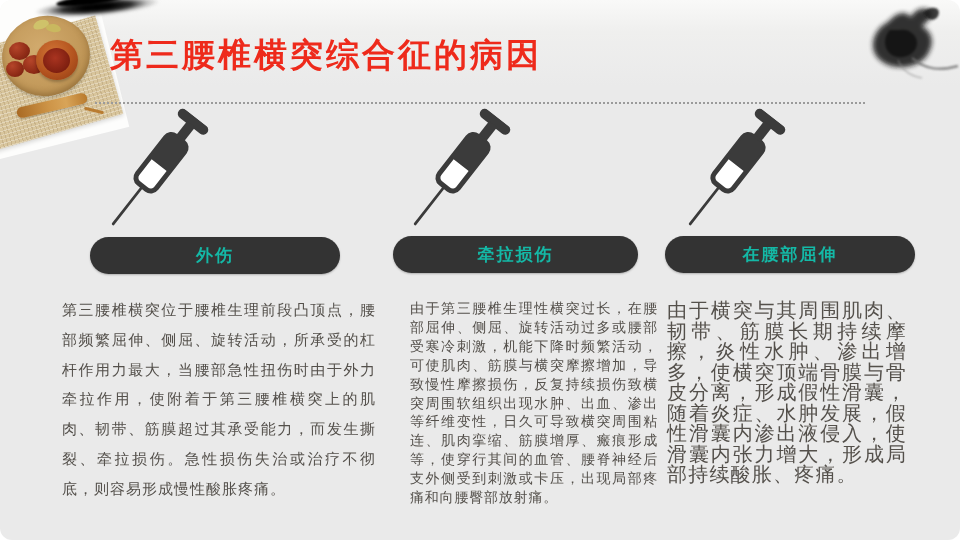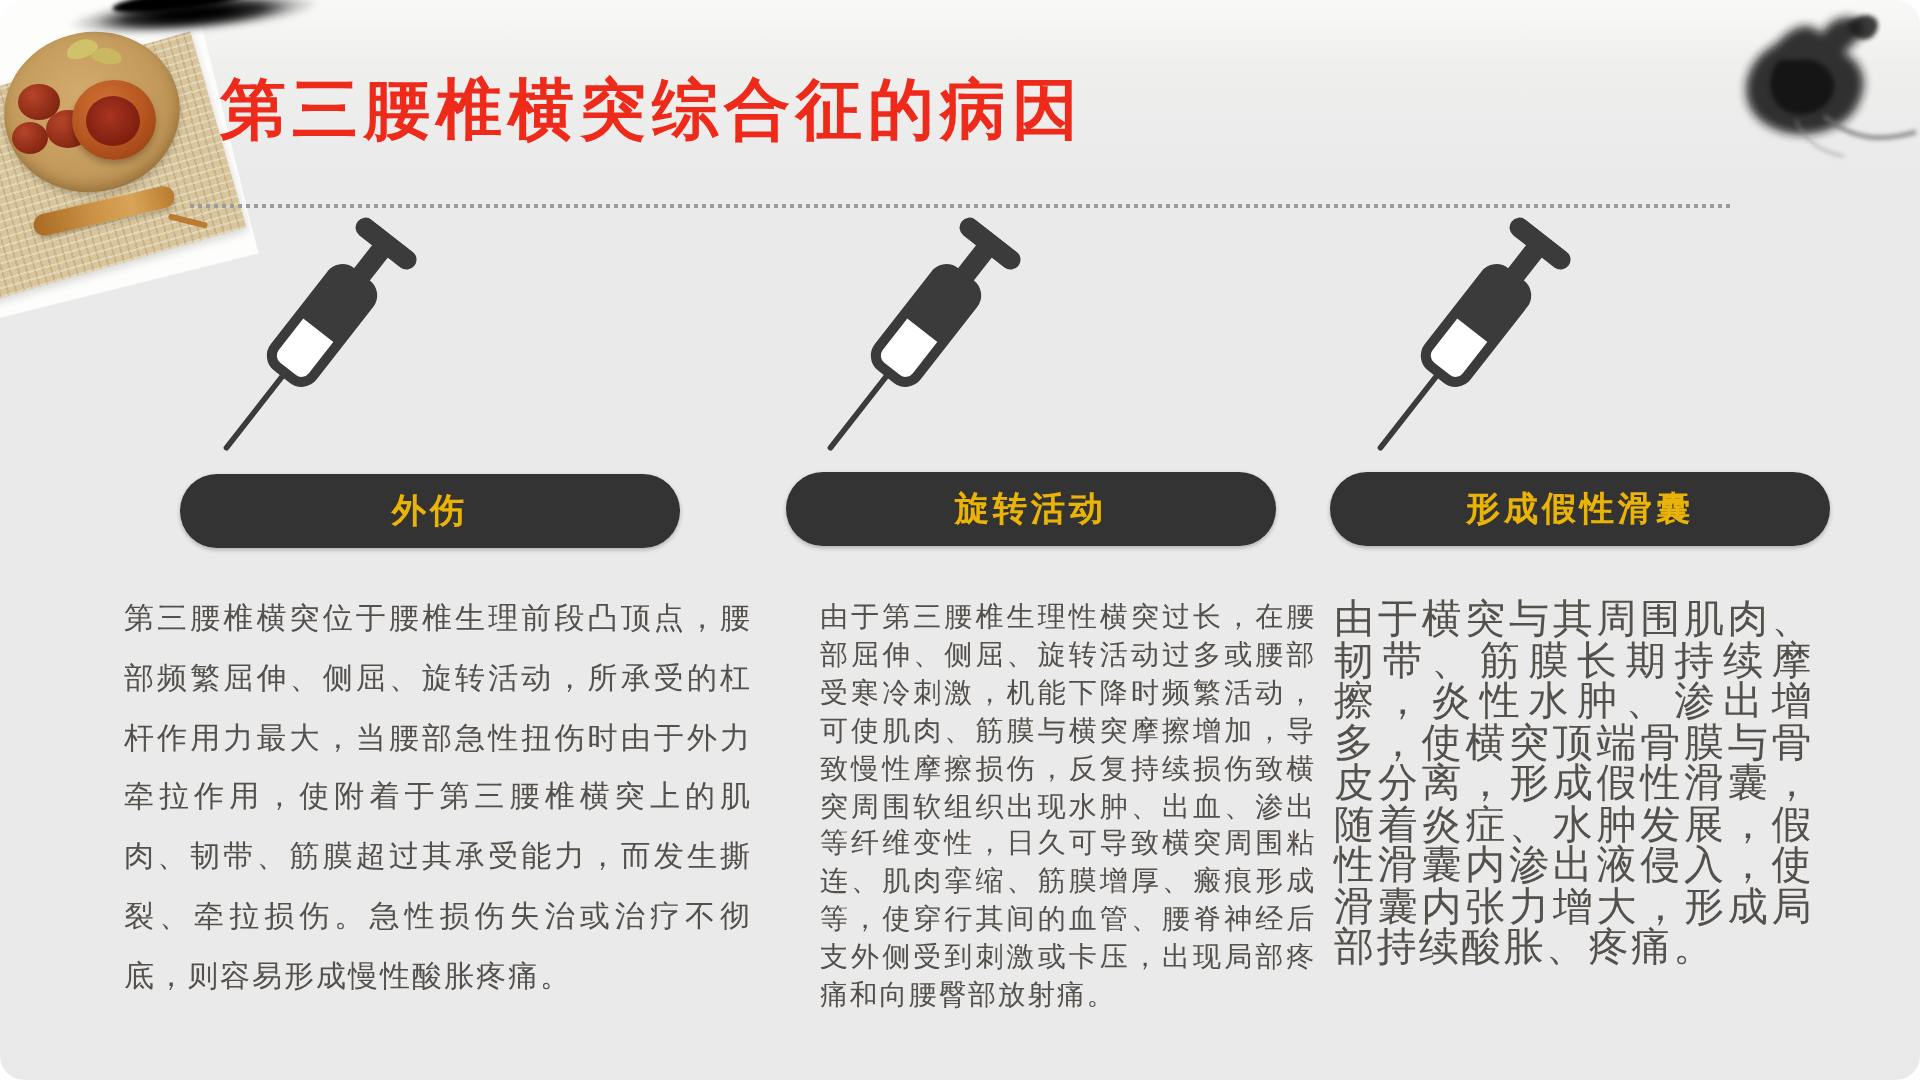--- a/index.html
+++ b/index.html
@@ -76,21 +76,21 @@
   .syringe{position:absolute;width:50px;height:140px;transform:rotate(38deg);transform-origin:50% 50%;}
   .sy1{left:128px;top:103px;}
   .sy2{left:430px;top:103px;}
   .sy3{left:705px;top:103px;}
 
   .pill{
     position:absolute;height:37px;border-radius:19px;background:#333333;
     display:flex;align-items:center;justify-content:center;
     box-shadow:0 1px 2px rgba(0,0,0,.25);
   }
-  .pill span{font-size:17px;font-weight:bold;letter-spacing:2px;color:#eab308;white-space:nowrap;}
+  .pill span{font-size:17px;font-weight:bold;letter-spacing:2px;color:#14b8a6;white-space:nowrap;}
   .pill1{left:90px;top:237px;width:250px;}
   .pill2{left:393px;top:236px;width:245px;}
   .pill3{left:665px;top:236px;width:250px;}
 
   .body-text{position:absolute;margin:0;color:#54504b;text-align:justify;}
   .bt1{left:62px;top:295px;width:314px;font-size:15px;line-height:29.8px;letter-spacing:1px;}
   .bt2{left:410px;top:299px;width:248px;font-size:14px;line-height:18.9px;letter-spacing:0.8px;}
   .bt3{left:667px;top:300px;width:240px;font-size:20px;line-height:20.5px;letter-spacing:1.2px;}
 </style>
 </head>
@@ -156,28 +156,28 @@
       <span>外伤</span>
     </div>
     <p class="body-text bt1">第三腰椎横突位于腰椎生理前段凸顶点，腰部频繁屈伸、侧屈、旋转活动，所承受的杠杆作用力最大，当腰部急性扭伤时由于外力牵拉作用，使附着于第三腰椎横突上的肌肉、韧带、筋膜超过其承受能力，而发生撕裂、牵拉损伤。急性损伤失治或治疗不彻底，则容易形成慢性酸胀疼痛。</p>
   </section>
 
   <section>
     <svg class="syringe sy2" viewBox="0 0 50 140">
         <use href="#syringe-sym"></use>
       </svg>
     <div class="pill pill2">
-      <span>旋转活动</span>
+      <span>牵拉损伤</span>
     </div>
     <p class="body-text bt2">由于第三腰椎生理性横突过长，在腰部屈伸、侧屈、旋转活动过多或腰部受寒冷刺激，机能下降时频繁活动，可使肌肉、筋膜与横突摩擦增加，导致慢性摩擦损伤，反复持续损伤致横突周围软组织出现水肿、出血、渗出等纤维变性，日久可导致横突周围粘连、肌肉挛缩、筋膜增厚、瘢痕形成等，使穿行其间的血管、腰脊神经后支外侧受到刺激或卡压，出现局部疼痛和向腰臀部放射痛。</p>
   </section>
 
   <section>
     <svg class="syringe sy3" viewBox="0 0 50 140">
         <use href="#syringe-sym"></use>
       </svg>
     <div class="pill pill3">
-      <span>形成假性滑囊</span>
+      <span>在腰部屈伸</span>
     </div>
     <p class="body-text bt3">由于横突与其周围肌肉、韧带、筋膜长期持续摩擦，炎性水肿、渗出增多，使横突顶端骨膜与骨皮分离，形成假性滑囊，随着炎症、水肿发展，假性滑囊内渗出液侵入，使滑囊内张力增大，形成局部持续酸胀、疼痛。</p>
   </section>
 
 </div>
 
 </body></html>

